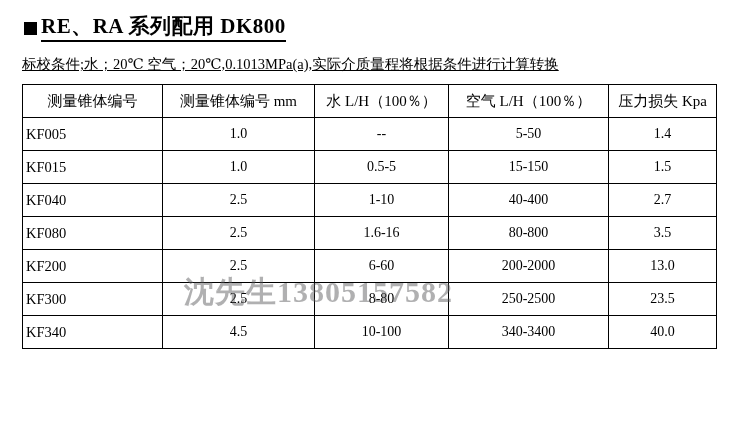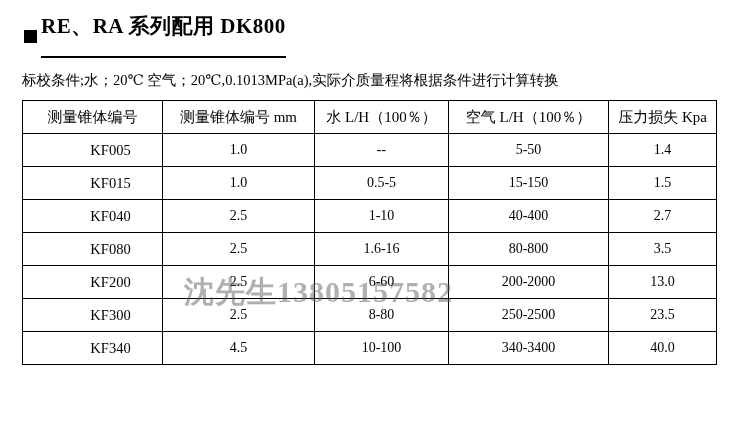--- a/index.html
+++ b/index.html
@@ -32,30 +32,31 @@
     height: 13px;
     background: #000;
     display: inline-block;
     margin-right: 4px;
   }
   .title-text {
     font-size: 21px;
     font-weight: bold;
     letter-spacing: 0.5px;
     border-bottom: 2px solid #000;
-    padding-bottom: 18px;
+    padding-bottom: 2px;
     line-height: 1.15;
     font-family: "Liberation Serif", "DejaVu Serif", serif;
   }
   .subtitle {
     margin: 13px 0 10px 22px;
     font-size: 14.5px;
     letter-spacing: 0px;
     white-space: nowrap;
     font-family: "Liberation Serif", "DejaVu Serif", serif;
+    text-decoration: underline;
   }
   table.spec {
     border-collapse: collapse;
     width: 694px;
     margin-left: 22px;
     table-layout: fixed;
   }
   table.spec th, table.spec td {
     border: 1px solid #000;
     text-align: center;
@@ -63,22 +64,22 @@
     height: 32px;
     font-family: "Liberation Serif", "DejaVu Serif", serif;
     font-weight: normal;
     padding: 0;
     margin-left: 9px;
   }
   table.spec th {
     font-size: 15px;
   }
   table.spec td.first-col {
-    text-align: center;
-    padding-left: 36px;
+    text-align: left;
+    padding-left: 3px;
     font-size: 14.5px;
   }
   col.c0 { width: 140px; }
   col.c1 { width: 152px; }
   col.c2 { width: 134px; }
   col.c3 { width: 160px; }
   col.c4 { width: 108px; }
 
   .watermark {
     position: absolute;

